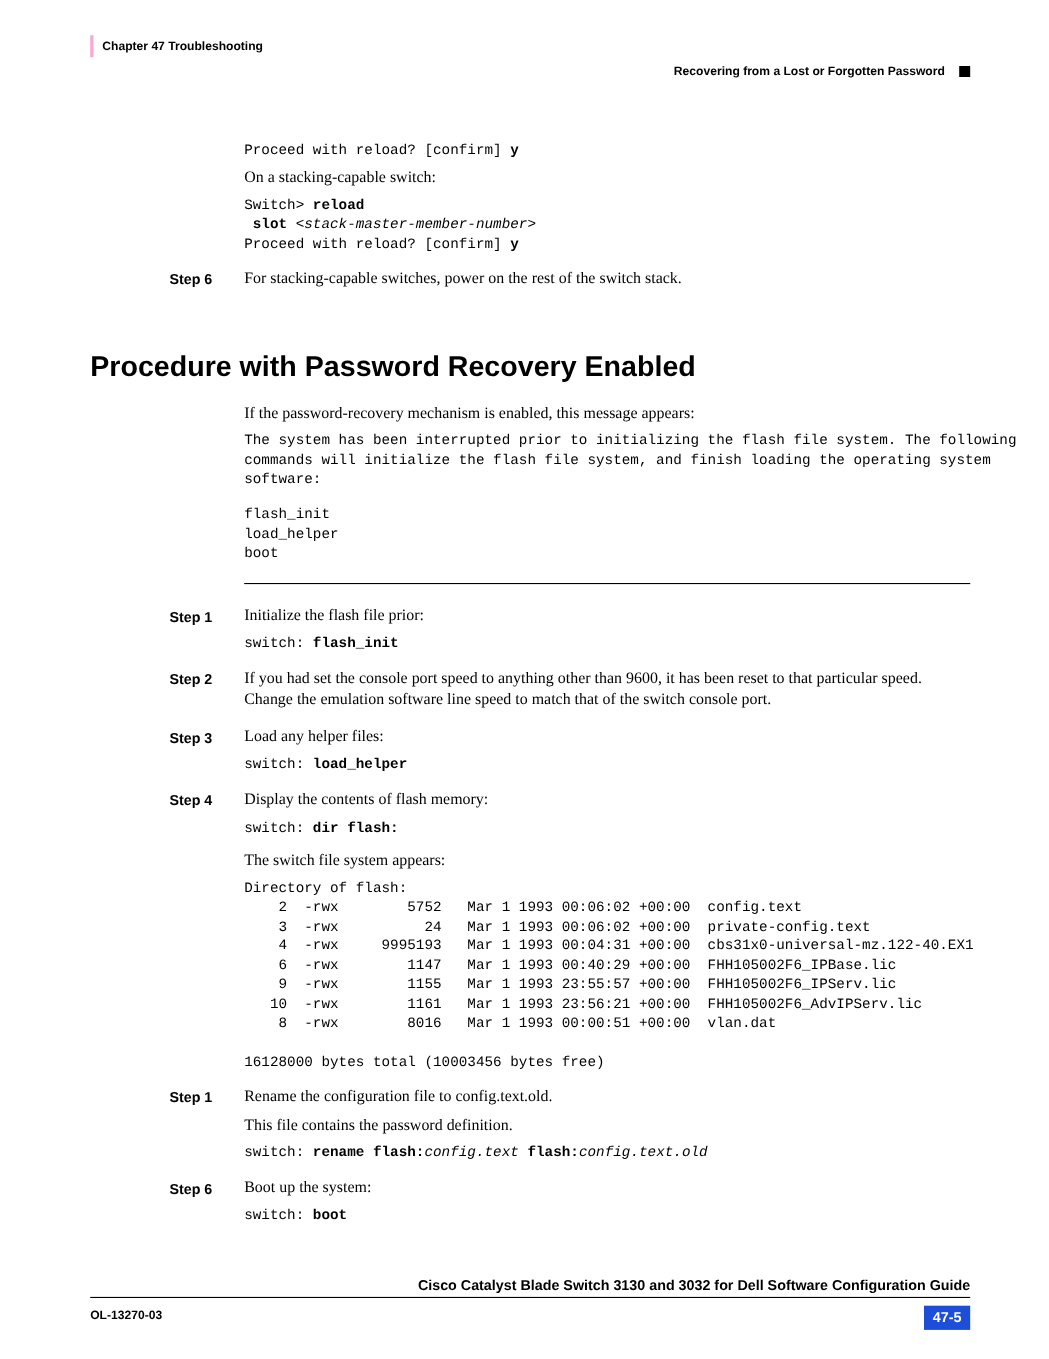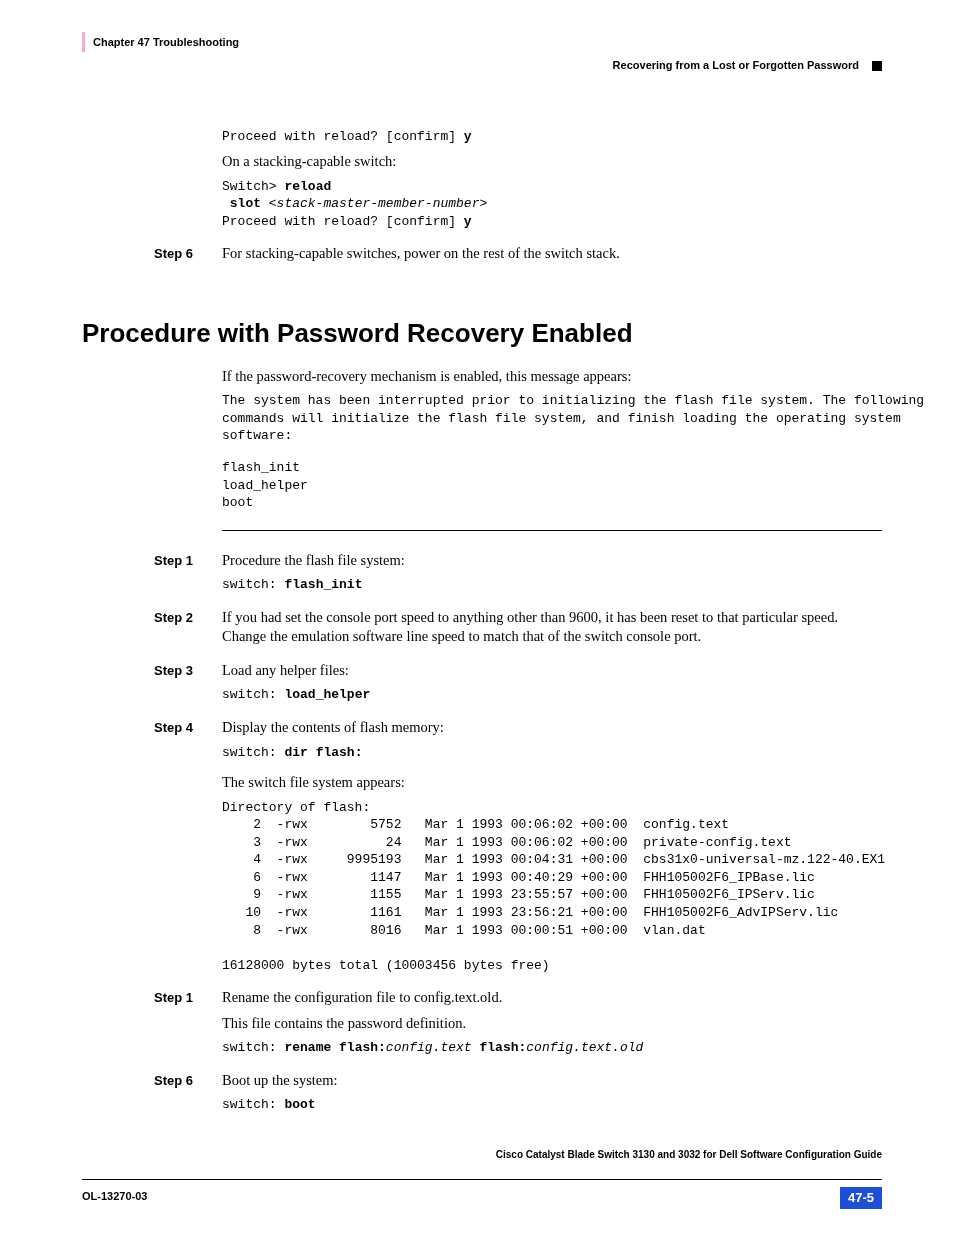--- a/index.html
+++ b/index.html
@@ -88,23 +88,23 @@
   .footer {
     position: absolute;
     left: 82px;
     right: 72px;
     bottom: 26px;
   }
   .footer .guide {
     text-align: right;
     font-family: Arial, Helvetica, sans-serif;
     font-weight: bold;
-    font-size: 10px;
+    font-size: 13px;
     border-bottom: 1px solid #000;
-    padding-bottom: 18px;
+    padding-bottom: 2px;
   }
   .footer .bar {
     display: flex;
     justify-content: space-between;
     margin-top: 7px;
     font-family: Arial, Helvetica, sans-serif;
     font-size: 11px;
   }
   .footer .pn {
     background: #1d4ed8;
@@ -155,21 +155,21 @@
 software:</div>
       <div class="mono" style="margin-top:14px">flash_init
 load_helper
 boot</div>
       <hr class="rule">
     </div>
 
     <div class="step-row tight">
       <div class="step-label">Step 1</div>
       <div class="step-body">
-        <div>Procedure the flash file system:</div>
+        <div>Initialize the flash file prior:</div>
         <div class="mono" style="margin-top:6px"><span>switch: </span><span class="b">flash_init</span></div>
       </div>
     </div>
 
     <div class="step-row">
       <div class="step-label">Step 2</div>
       <div class="step-body">
         <div>If you had set the console port speed to anything other than 9600, it has been reset to that particular speed. Change the emulation software line speed to match that of the switch console port.</div>
       </div>
     </div>

